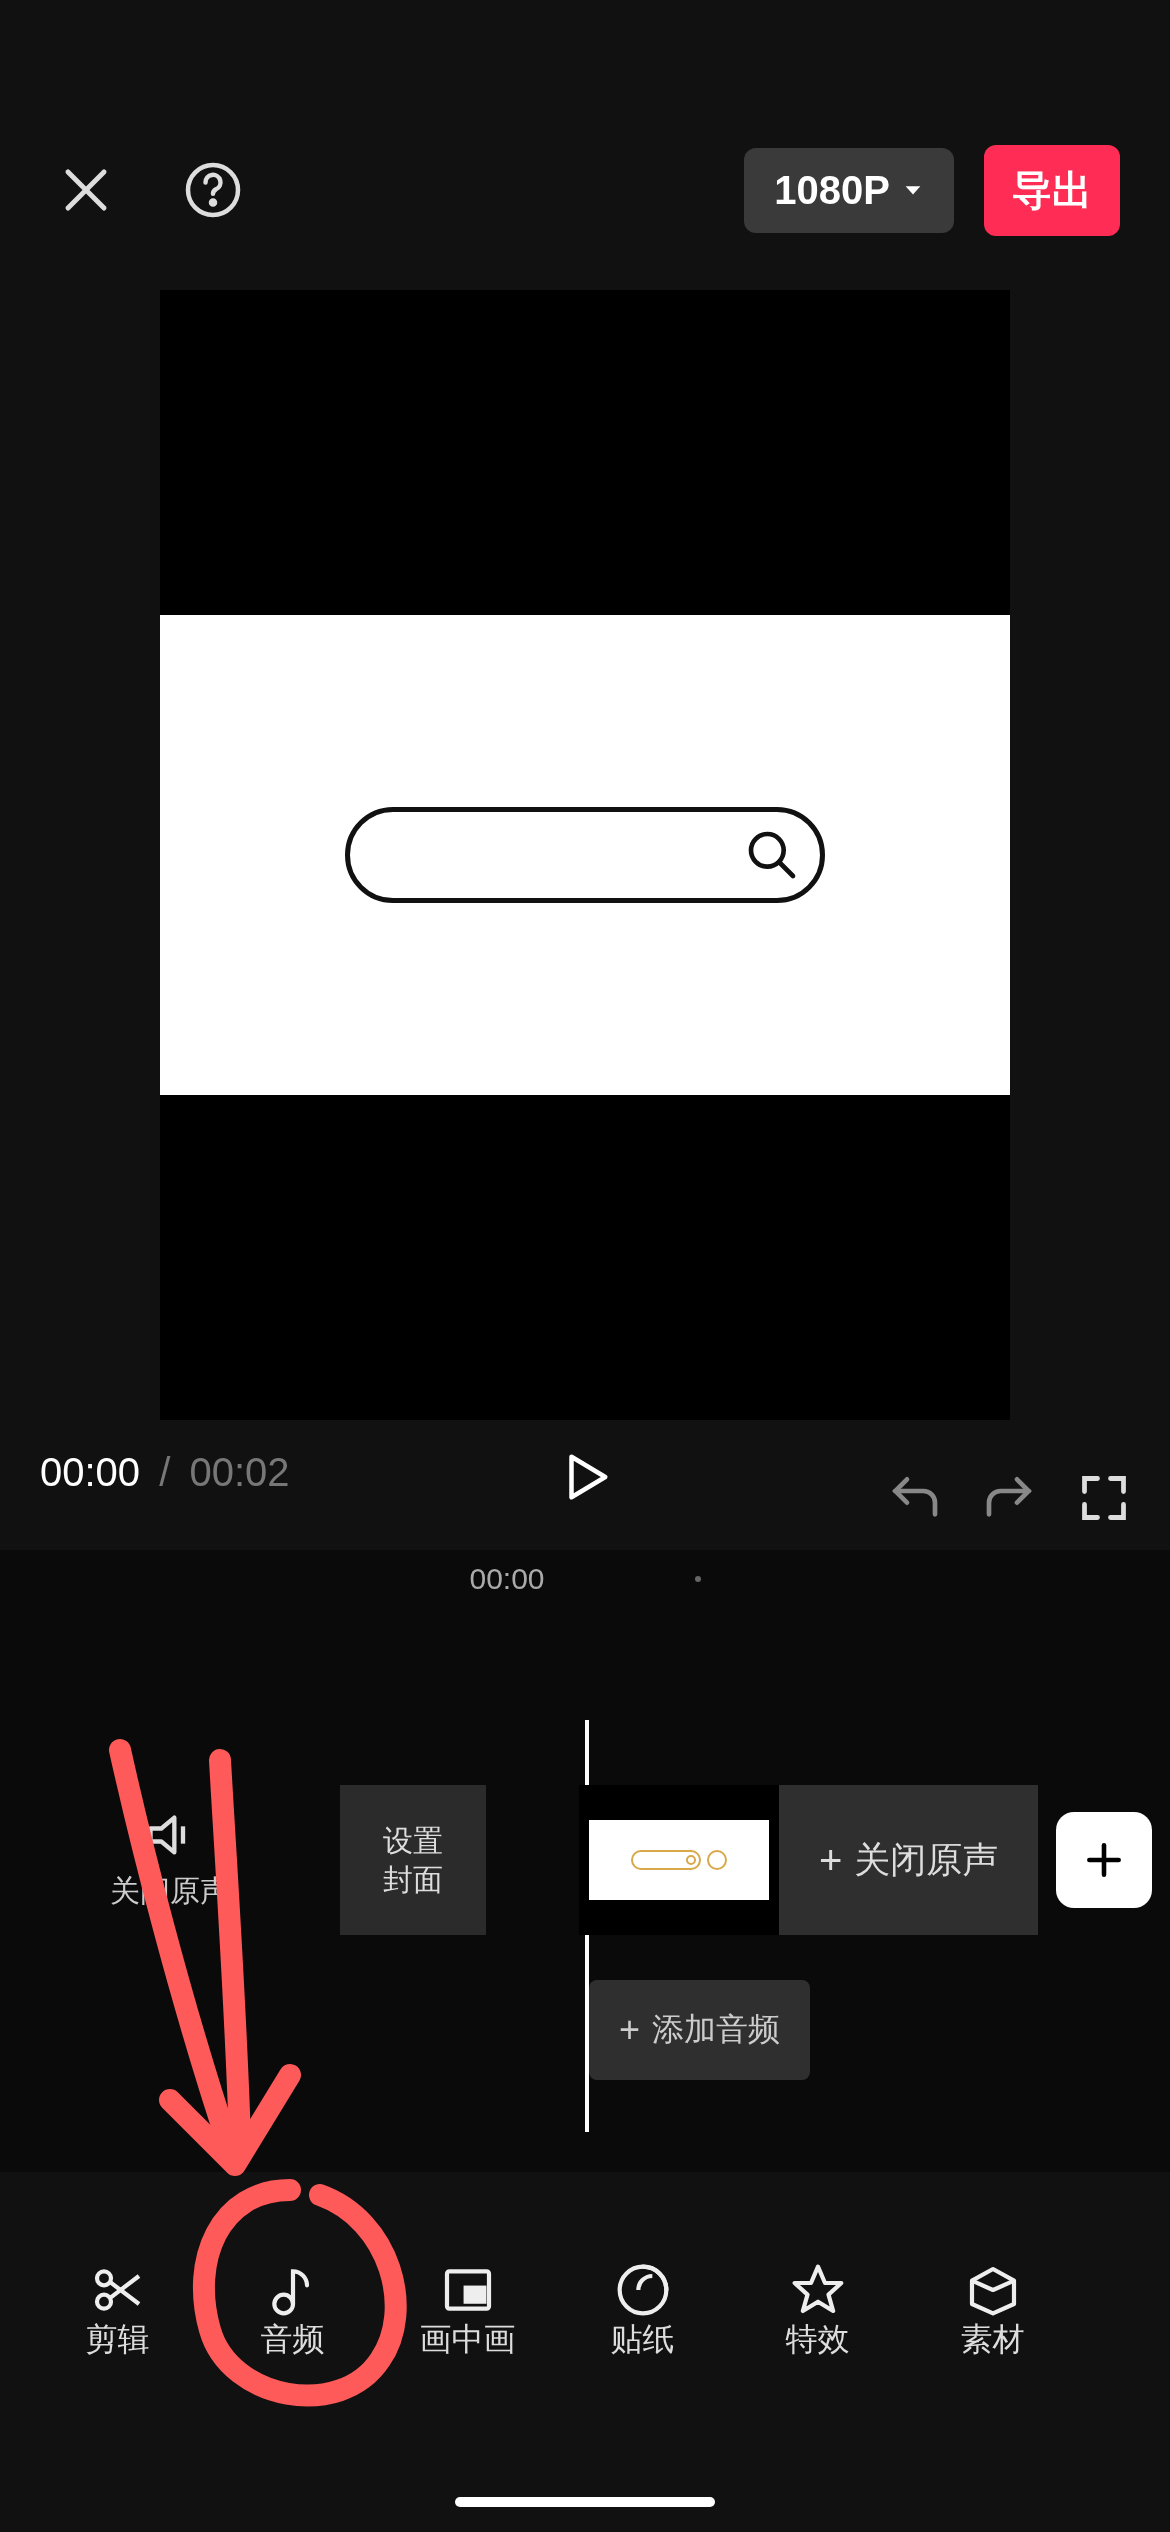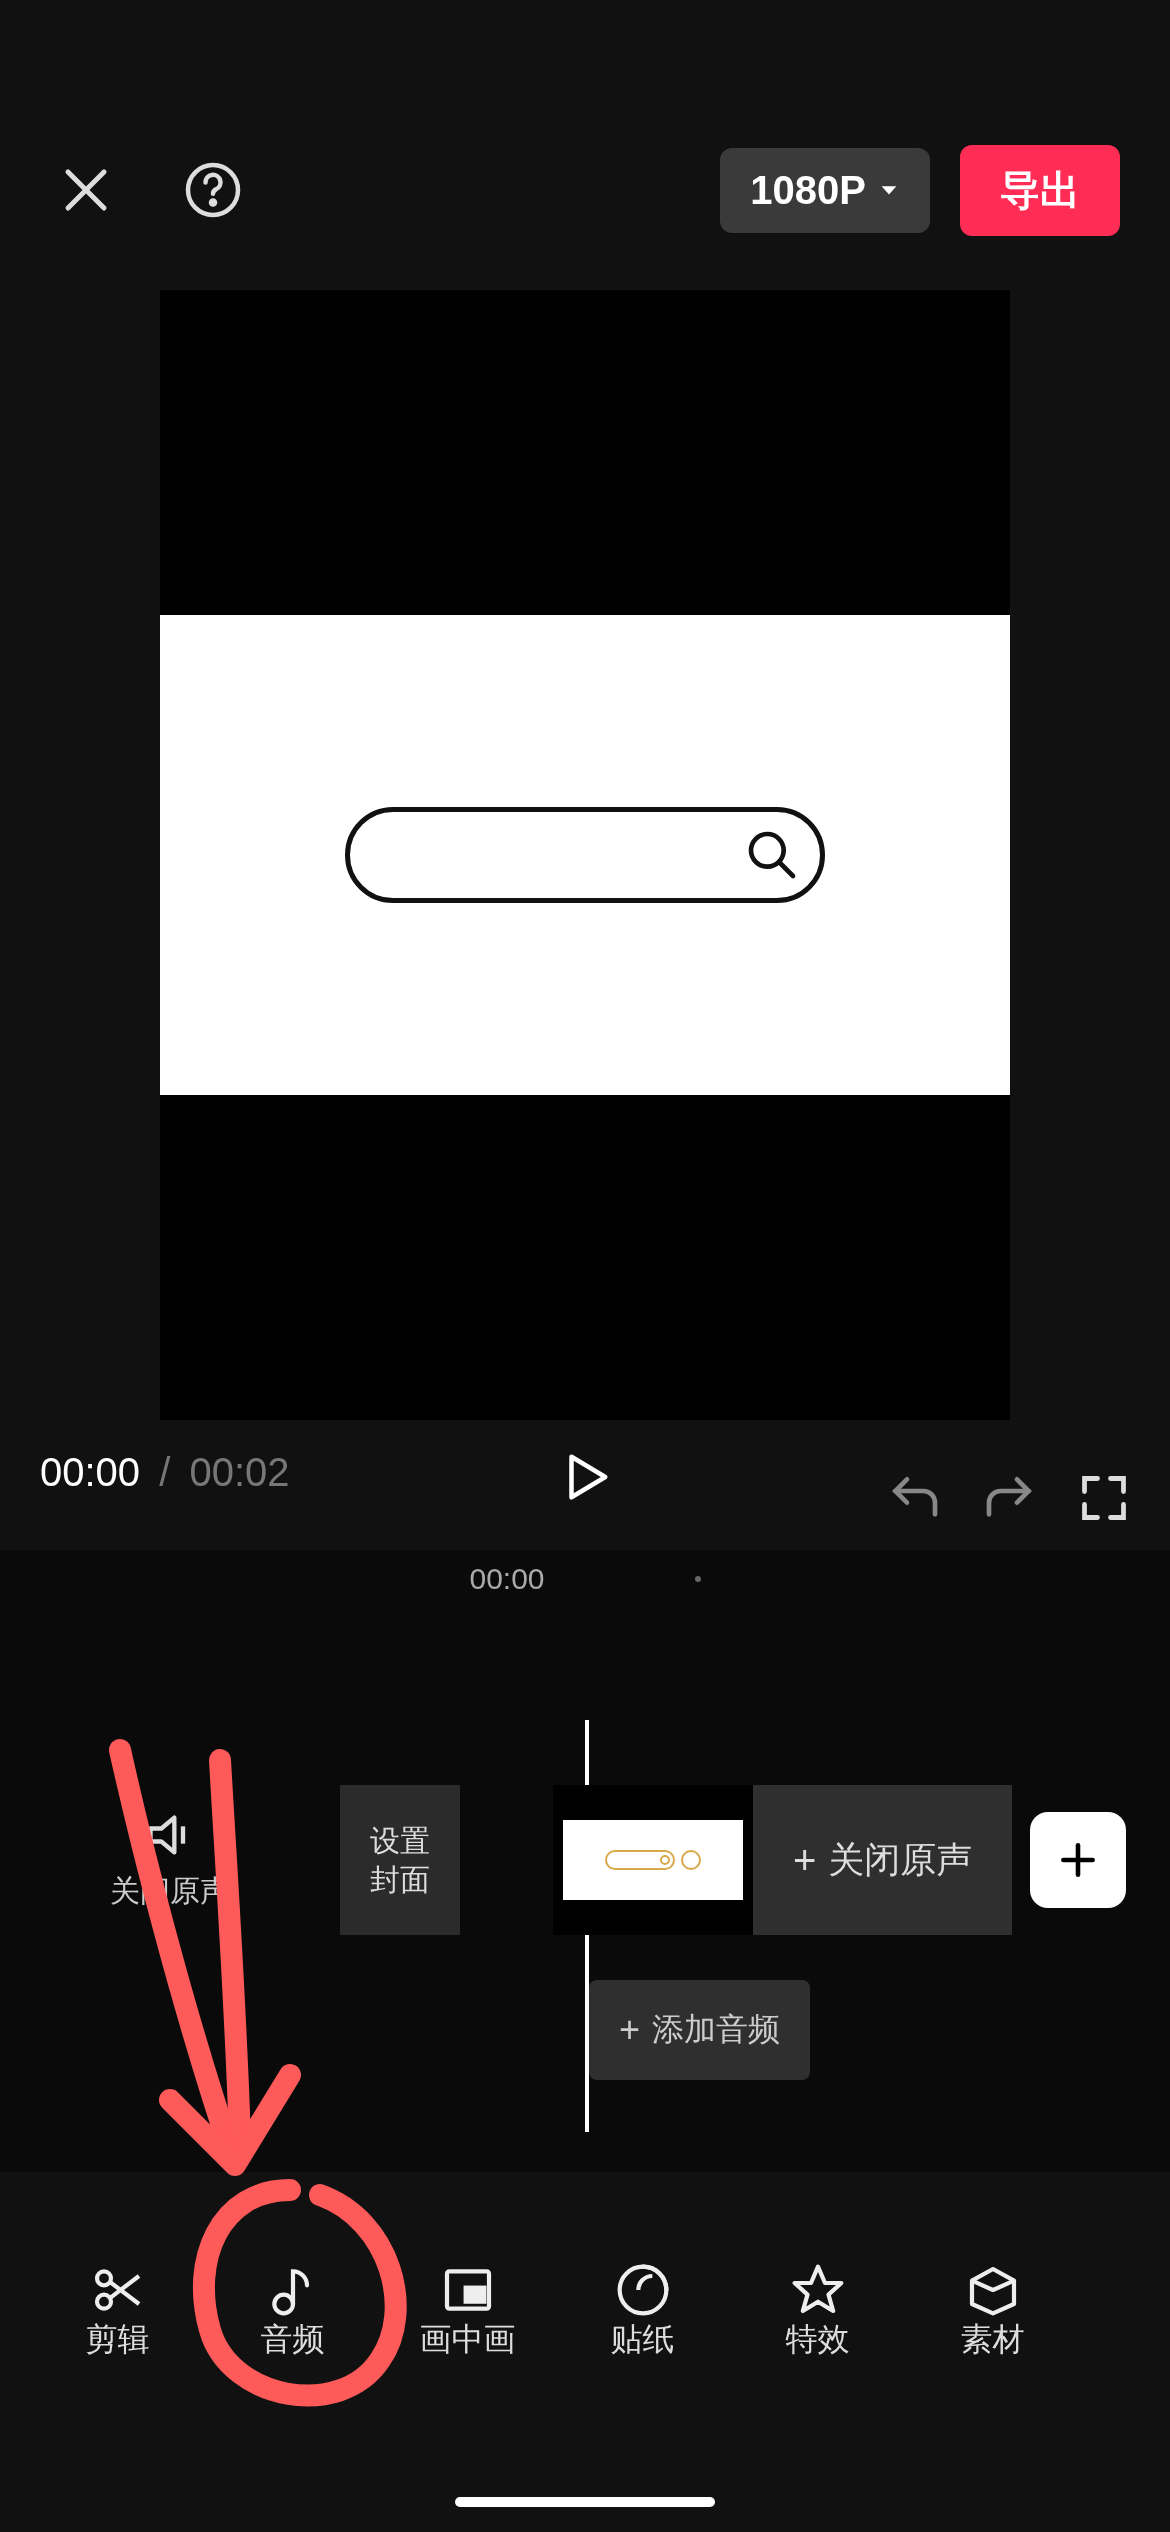--- a/index.html
+++ b/index.html
@@ -5,21 +5,21 @@
   * { margin: 0; padding: 0; box-sizing: border-box; }
   html, body { width: 1170px; height: 2532px; background: #111; font-family: -apple-system, "PingFang SC", sans-serif; color: #fff; overflow: hidden; }
   .screen { width: 1170px; height: 2532px; background: #111; position: relative; }
 
   
   .topbar { position: absolute; top: 130px; left: 0; right: 0; height: 120px; display: flex; align-items: center; padding: 0 50px; }
   .topbar .left { display: flex; align-items: center; gap: 55px; }
   .topbar .right { margin-left: auto; display: flex; align-items: center; gap: 30px; }
   .icon-btn { width: 72px; height: 72px; display: flex; align-items: center; justify-content: center; color: #ddd; }
   .res-pill { background: #3a3a3a; color: #fff; border-radius: 12px; padding: 20px 30px; font-size: 40px; font-weight: 600; display: flex; align-items: center; gap: 12px; }
-  .export-btn { background: #ff2d55; color: #fff; border-radius: 12px; padding: 18px 40px; font-size: 40px; font-weight: 600; }
+  .export-btn { background: #ff2d55; color: #fff; border-radius: 12px; padding: 18px 28px; font-size: 40px; font-weight: 600; }
 
   
   .preview { position: absolute; top: 290px; left: 160px; width: 850px; height: 1130px; background: #000; display: flex; align-items: center; justify-content: center; }
   .preview-inner { width: 100%; height: 480px; background: #fff; display: flex; align-items: center; justify-content: center; }
   .search-box { width: 480px; height: 96px; border: 5px solid #111; border-radius: 48px; display: flex; align-items: center; justify-content: flex-end; padding-right: 20px; }
   .search-box svg { color: #111; }
 
   
   .playbar { position: absolute; top: 1450px; left: 0; right: 0; height: 100px; display: flex; padding: 0 40px; }
   .time { font-size: 40px; color: #fff; }
@@ -29,21 +29,21 @@
   .playbar .right { margin-left: auto; display: flex; align-items: center; gap: 40px; color: #888; }
 
   
   .timeline-area { position: absolute; top: 1550px; left: 0; right: 0; bottom: 360px; background: #0a0a0a; }
   .ruler { text-align: center; padding-top: 12px; font-size: 30px; color: #aaa; display:flex; justify-content:center; align-items:center; gap:150px;}
   .ruler .dot { width:6px;height:6px;background:#666;border-radius:50%;}
 
   .track-row { position: absolute; top: 230px; left: 0; right: 0; height: 160px; display: flex; align-items: center; }
   .mute-col { width: 340px; display: flex; flex-direction: column; align-items: center; justify-content: center; gap: 10px; color: #ddd; }
   .mute-col .lbl { font-size: 30px; color: #ccc; }
-  .cover-thumb { width: 120px; height: 150px; background: #2b2b2b; display: flex; align-items: center; justify-content: center; text-align: center; font-size: 30px; color: #ddd; line-height: 1.3; margin-right:93px;}
+  .cover-thumb { width: 146px; height: 150px; background: #2b2b2b; display: flex; align-items: center; justify-content: center; text-align: center; font-size: 30px; color: #ddd; line-height: 1.3; margin-right:93px;}
   .clip-strip { height: 150px; display: flex; align-items: center; }
   .clip-thumb { width: 200px; height: 150px; background: #000; display:flex; align-items:center; justify-content:center; }
   .clip-thumb .mini { width:180px; height:80px; background:#fff; display:flex; align-items:center; justify-content:center; gap:6px; }
   .clip-thumb .mini .pill { width:70px; height:20px; border:2px solid #d8a84a; border-radius:10px; display:flex; align-items:center; justify-content:flex-end; padding-right:3px;}
   .clip-thumb .mini .pill .mag{width:10px;height:10px;border:2px solid #d8a84a;border-radius:50%;}
   .ending-btn { height: 150px; background: #2f2f2f; color: #ddd; display: flex; align-items: center; padding: 0 40px; font-size: 36px; gap: 12px; margin-left: 0; }
   .plus-btn { width: 96px; height: 96px; background: #fff; color: #000; border-radius: 18px; display: flex; align-items: center; justify-content: center; font-size: 56px; font-weight: 400; margin-left: 18px; }
 
   .audio-btn { position: absolute; top: 430px; left: 589px; height: 100px; background: #2f2f2f; color: #ccc; display: flex; align-items: center; padding: 0 30px; font-size: 32px; gap: 12px; border-radius: 8px; }
 

